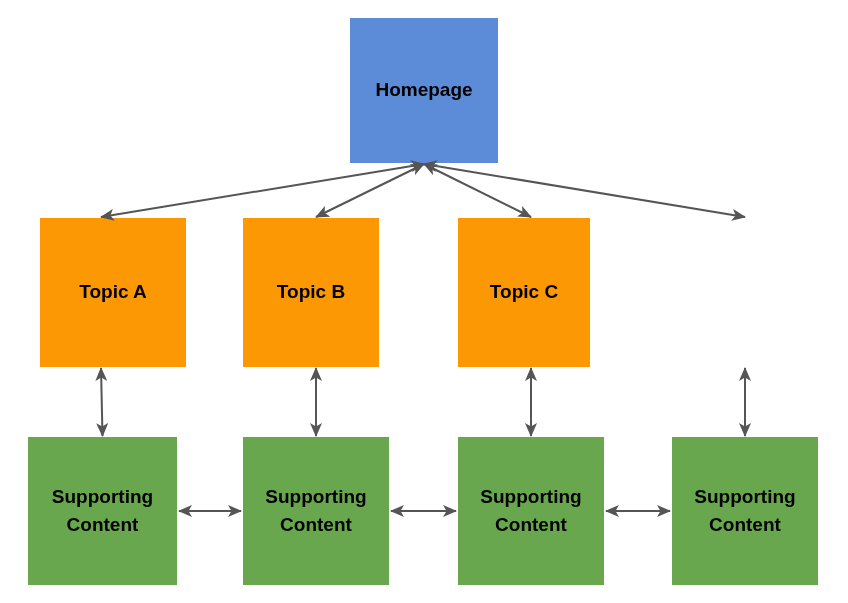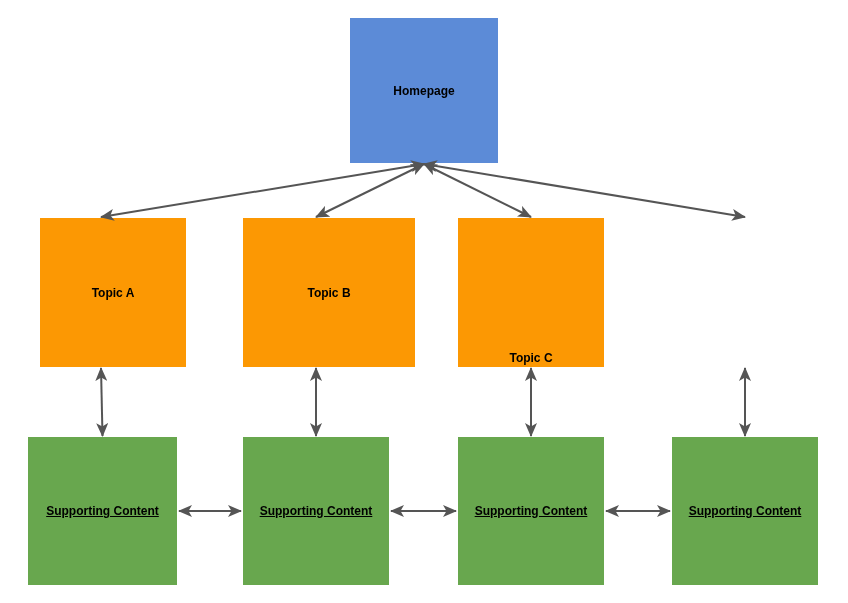--- a/index.html
+++ b/index.html
@@ -13,29 +13,29 @@
     font-family: "Liberation Sans", sans-serif;
     overflow: hidden;
   }
   .node {
     position: absolute;
     display: flex;
     align-items: center;
     justify-content: center;
     text-align: center;
     font-weight: bold;
-    font-size: 12px;
+    font-size: 19px;
     line-height: 1.5;
     color: var(--c-text, #000000);
     box-sizing: border-box;
   }
   .node .node-label { display: block; padding: 0 16px; }
   .fill-homepage { background: var(--c-homepage, #5c8bd7); }
   .fill-topic    { background: var(--c-topic, #fc9803); }
-  .fill-support  { background: var(--c-support, #68a74e); text-decoration: underline; }
+  .fill-support  { background: var(--c-support, #68a74e); }
   #edge-layer {
     position: absolute;
     left: 0; top: 0;
     width: 848px; height: 603px;
     pointer-events: none;
   }
   #edge-layer line {
     stroke: var(--c-arrow, #555555);
     stroke-width: 2;
   }
@@ -46,24 +46,24 @@
 
 <div class="canvas">
 
   <div class="node fill-homepage" style="left: 350px; top: 18px; width: 148px; height: 145px;">
     <span class="node-label">Homepage</span>
   </div>
 
   <div class="node fill-topic" style="left: 28px; top: 218px; width: 146px; height: 149px; margin-left: 12px;">
     <span class="node-label">Topic A</span>
   </div>
-  <div class="node fill-topic" style="left: 243px; top: 218px; width: 172px; height: 149px;">
+  <div class="node fill-topic" style="left: 243px; top: 218px; width: 136px; height: 149px;">
     <span class="node-label">Topic B</span>
   </div>
-  <div class="node fill-topic" style="left: 458px; top: 218px; width: 146px; height: 149px; align-items: flex-end;">
+  <div class="node fill-topic" style="left: 458px; top: 218px; width: 132px; height: 149px;">
     <span class="node-label">Topic C</span>
   </div>
 
   <div class="node fill-support" style="left: 28px; top: 437px; width: 149px; height: 148px;">
     <span class="node-label">Supporting Content</span>
   </div>
   <div class="node fill-support" style="left: 243px; top: 437px; width: 146px; height: 148px;">
     <span class="node-label">Supporting Content</span>
   </div>
   <div class="node fill-support" style="left: 458px; top: 437px; width: 146px; height: 148px;">

